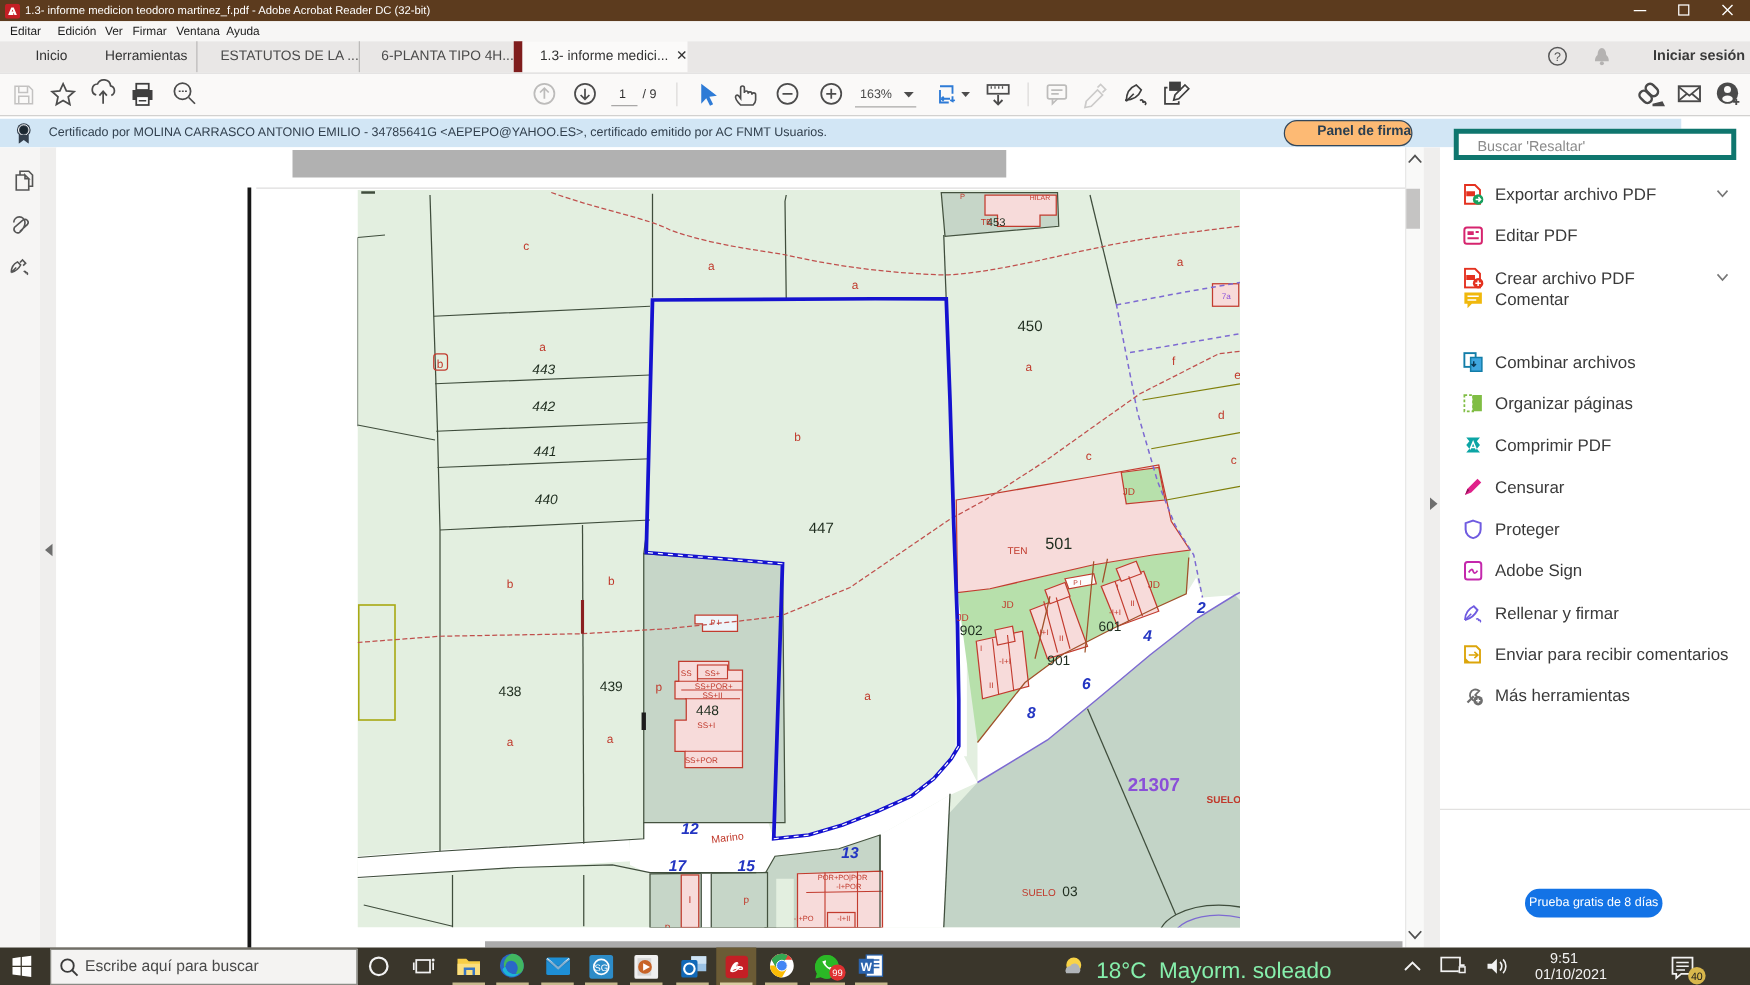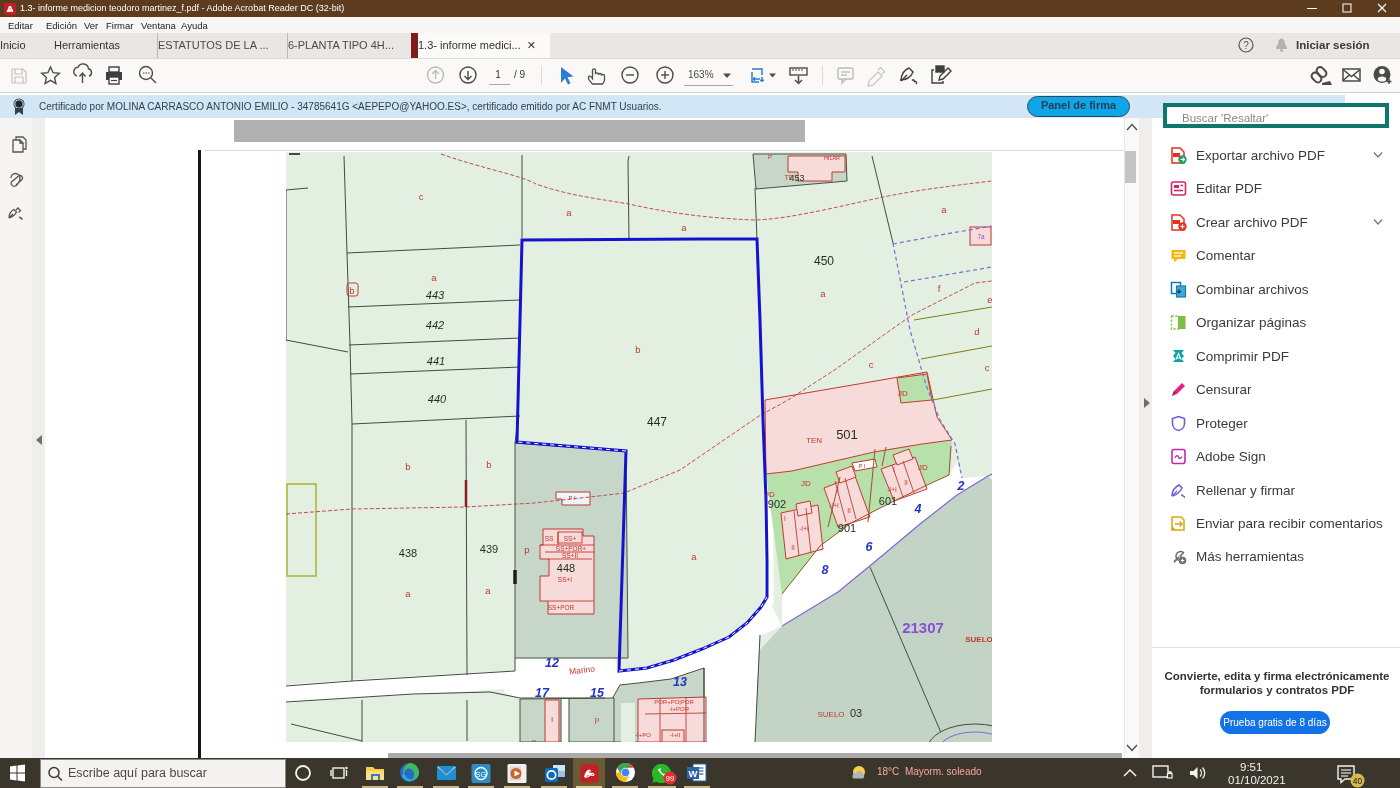--- a/index.html
+++ b/index.html
@@ -4,21 +4,21 @@
 *{margin:0;padding:0;box-sizing:border-box}
 html,body{width:1400px;height:788px;overflow:hidden;font-family:"Liberation Sans",sans-serif;background:#fff}
 .abs{position:absolute}
 #titlebar{position:absolute;left:0;top:0;width:1400px;height:17px;background:#5c3b1e;color:#fff;font-size:9px}
 #menubar{position:absolute;left:0;top:17px;width:1400px;height:16px;background:#f7f6f5;color:#1a1a1a;font-size:9.5px}
 #tabbar{position:absolute;left:0;top:33px;width:1400px;height:25px;background:#e9e7e6;font-size:11px;color:#4a4a4a}
 #toolbar{position:absolute;left:0;top:58px;width:1400px;height:35px;background:#faf9f8;border-top:1px solid #dddcdb;border-bottom:1px solid #d2d1d0}
 #certbar{position:absolute;left:0;top:95px;width:1345px;height:23px;background:#d2e6f5}
 #main{position:absolute;left:0;top:118px;width:1400px;height:640px;background:#fff}
 #taskbar{position:absolute;left:0;top:758px;width:1400px;height:30px;background:#3a362b}
-.tab{position:absolute;top:0;height:25px;line-height:25px;text-align:left}
+.tab{position:absolute;top:0;height:25px;line-height:25px;text-align:right}
 .menu-item{position:absolute;top:0;height:16px;line-height:17px}
 .tool{position:absolute;left:1170px;height:20px;display:flex;align-items:center;font-size:13.5px;color:#3a3a3a;white-space:nowrap}
 .tool svg{margin-right:9px}
 </style></head>
 <body>
 <div id="titlebar">
  <svg class="abs" style="left:4px;top:3px" width="12" height="12">
       <rect x="0" y="0" width="12" height="12" rx="2" fill="#c41f25"></rect>
       <path d="M2.5,9 L5,3 L7,3 L9.5,9 L7.5,9 L7,7.4 L6.5,8 L6.8,9 Z M5.3,6.2 L6.7,6.2 L6,4.6 Z" fill="#fff"></path>
     </svg>
@@ -157,21 +157,21 @@
 </svg>
 </div>
 <div id="certbar">
  <svg class="abs" style="left:13px;top:3px" width="12" height="17">
       <circle cx="6" cy="6" r="5.5" fill="#333f4c"></circle>
       <circle cx="6" cy="6" r="3" fill="#1b2730"></circle>
       <circle cx="6" cy="6" r="4.2" fill="none" stroke="#fff" stroke-width="0.8"></circle>
       <path d="M2,10 L2,17 L6,14 L10,17 L10,10 Z" fill="#333f4c"></path>
     </svg>
  <span class="abs" style="left:39px;top:6px;font-size:10px;color:#32404e">Certificado por MOLINA CARRASCO ANTONIO EMILIO - 34785641G &lt;AEPEPO@YAHOO.ES&gt;, certificado emitido por AC FNMT Usuarios.</span>
- <div class="abs" style="left:1027px;top:1px;width:103px;height:21px;border:1.6px solid #33475a;border-radius:11px;background:#0ea5e9;text-align:center;line-height:17px;font-size:11px;color:#2a3e50;font-weight:bold">Panel de firma</div>
+ <div class="abs" style="left:1027px;top:1px;width:103px;height:21px;border:1.6px solid #33475a;border-radius:11px;background:#fdba74;text-align:right;line-height:17px;font-size:11px;color:#2a3e50;font-weight:bold">Panel de firma</div>
 </div>
 <div id="main">
  <div class="abs" style="left:0;top:0;width:32px;height:640px;background:#f6f5f4"></div>
  <svg class="abs" style="left:0;top:0" width="32" height="120" fill="none" stroke="#555" stroke-width="1.3">
   <path d="M13,22 h7 l3,3 v9 h-10 z M16,22 v-3 h7 l3,3 v9 h-3 M20,22 l3,3 h-3 z"></path>
   <path d="M11,60 a4.5,4.5 0 0 1 9,0 c0,3 -2,6 -4.5,8 a3,3 0 0 1 -4,-4 l7,-6 a2.5,2.5 0 0 1 3.5,3.5 l-6,5.5"></path>
   <path d="M9,100 c0,-4 2,-7 5,-8.5 l2.5,2.5 c-1.5,3 -4,5 -7.5,6 M9,100 l4,-4 M16,92 l2,-2 2.5,2.5 -2,2 M19,99.5 c1,-1 2,0 1.3,1 c1.3,-1 2.3,0.3 1.3,1.3"></path>
  </svg>
  <div class="abs" style="left:32px;top:0;width:13px;height:640px;background:#efeeed"></div>
  <svg class="abs" style="left:34px;top:316px" width="10" height="12">
@@ -409,21 +409,21 @@
         <rect x="4" y="5" width="5" height="3" fill="#d6246e"></rect>
         <line x1="4" y1="10.5" x2="13" y2="10.5" stroke="#d6246e" stroke-width="1.6"></line>
         <line x1="10.5" y1="5.5" x2="13" y2="5.5" stroke="#d6246e" stroke-width="1.6"></line>
       </svg>Editar PDF</div>
  <div class="tool" style="top:94px"><svg width="17" height="17">
         <path d="M2,1 h8 l4,4 v11 h-12 z" fill="#fff" stroke="#e4311f" stroke-width="1.5"></path>
         <path d="M3,6 h7 v4 h-7 z" fill="#e4311f"></path>
         <circle cx="12.5" cy="12.5" r="4.2" fill="#e4311f"></circle>
         <path d="M12.5,10.3 v4.4 M10.3,12.5 h4.4" stroke="#fff" stroke-width="1.2"></path>
       </svg>Crear archivo PDF</div>
- <div class="tool" style="top:127px"><svg width="17" height="17">
+ <div class="tool" style="top:111px"><svg width="17" height="17">
         <path d="M1.5,3 h14 v9 h-8 l-3.5,3.5 v-3.5 h-2.5 z" fill="#f0b80c"></path>
         <line x1="4" y1="6" x2="13" y2="6" stroke="#fff" stroke-width="1.2"></line>
         <line x1="4" y1="9" x2="11" y2="9" stroke="#fff" stroke-width="1.2"></line>
       </svg>Comentar</div>
  <div class="tool" style="top:161px"><svg width="17" height="17">
         <rect x="1.5" y="1.5" width="9" height="11" fill="#fff" stroke="#127da8" stroke-width="1.5"></rect>
         <rect x="6.5" y="5" width="9" height="11" fill="#3fa7e0" stroke="#127da8" stroke-width="1.2"></rect>
         <path d="M9,8 v4 M7.2,10.2 l1.8,1.8 1.8,-1.8" stroke="#0b3a57" stroke-width="1.2" fill="none"></path>
       </svg>Combinar archivos</div>
  <div class="tool" style="top:194px"><svg width="17" height="17">
@@ -458,21 +458,20 @@
  <div class="tool" style="top:428px"><svg width="17" height="17">
         <path d="M10,2 a4.5,4.5 0 1 0 3,7.8 l-0.3,-3 -3,-0.3 z" fill="none" stroke="#6e6e6e" stroke-width="1.5" transform="rotate(40 8 8)"></path>
         <path d="M4,14 l5,-5" stroke="#6e6e6e" stroke-width="1.8"></path>
         <circle cx="12.5" cy="12.5" r="3.8" fill="#6e6e6e"></circle>
         <path d="M12.5,10.8 v3.4 M10.8,12.5 h3.4" stroke="#fff" stroke-width="1.1"></path>
       </svg>Más herramientas</div>
  <svg class="abs" style="left:1372px;top:99px" width="12" height="10">
       <path d="M2,2.5 L6,7 L10,2.5" fill="none" stroke="#777" stroke-width="1.3"></path>
     </svg>
  <div class="abs" style="left:1152px;top:529px;width:248px;height:1px;background:#e2e1e0"></div>
- <div class="abs" style="left:1163px;top:551px;width:228px;text-align:center;font-weight:bold;color:#323232;line-height:1.25;font-size:11.5px">Convierte, edita y firma electrónicamente<br>formularios y contratos PDF</div>
  <div class="abs" style="left:1220px;top:593px;width:110px;height:23px;background:#1373e6;border-radius:12px;color:#fff;font-size:10px;text-align:center;line-height:23px">Prueba gratis de 8 días</div>
 </div>
 <div id="taskbar">
  <svg class="abs" style="left:0;top:0" width="36" height="30">
       <g fill="#fff">
         <path d="M10,8.5 l6.5,-0.9 v6.9 h-6.5 z"></path>
         <path d="M17.5,7.5 l7.5,-1 v8 h-7.5 z"></path>
         <path d="M10,15.5 h6.5 v6.9 l-6.5,-0.9 z"></path>
         <path d="M17.5,15.5 h7.5 v8 l-7.5,-1 z"></path>
       </g>
@@ -551,21 +550,21 @@
         <line x1="9.5" y1="8" x2="17.5" y2="8"></line>
         <line x1="9.5" y1="11" x2="17.5" y2="11"></line>
       </g>
       <rect x="1" y="4" width="12" height="12" fill="#2b63ad"></rect>
       <text x="7" y="13.5" text-anchor="middle" font-size="9.5" font-weight="bold" fill="#fff" font-family="Liberation Sans">W</text>
     </svg>
  <svg class="abs" style="left:849px;top:6px" width="20" height="19">
       <circle cx="10" cy="8" r="6" fill="#f8d347"></circle>
       <path d="M4,14.5 a3.5,3.5 0 0 1 3,-5.5 a4,4 0 0 1 7.5,1 a3,3 0 0 1 -0.5,4.5 z" fill="#b0b4b8"></path>
     </svg>
- <span class="abs" style="left:877px;top:8px;font-size:10px;color:#fca5a5">18°C&nbsp;&nbsp;Mayorm. soleado</span>
+ <span class="abs" style="left:877px;top:8px;font-size:18px;color:#86efac">18°C&nbsp;&nbsp;Mayorm. soleado</span>
  <svg class="abs" style="left:1122px;top:9px" width="16" height="12">
       <path d="M2,9 L8,3 L14,9" fill="none" stroke="#f2f2f2" stroke-width="1.5"></path>
     </svg>
  <svg class="abs" style="left:1152px;top:7px" width="22" height="16">
       <rect x="1" y="1" width="15" height="11" fill="none" stroke="#f2f2f2" stroke-width="1.4"></rect>
       <path d="M16,7 h3 v5 h-5" fill="none" stroke="#f2f2f2" stroke-width="1.4"></path>
       <rect x="15" y="8" width="5" height="5" fill="#3a362b"></rect>
       <rect x="15.5" y="8.5" width="4.5" height="4.5" fill="none" stroke="#f2f2f2" stroke-width="1.2"></rect>
     </svg>
  <svg class="abs" style="left:1189px;top:7px" width="20" height="16">

